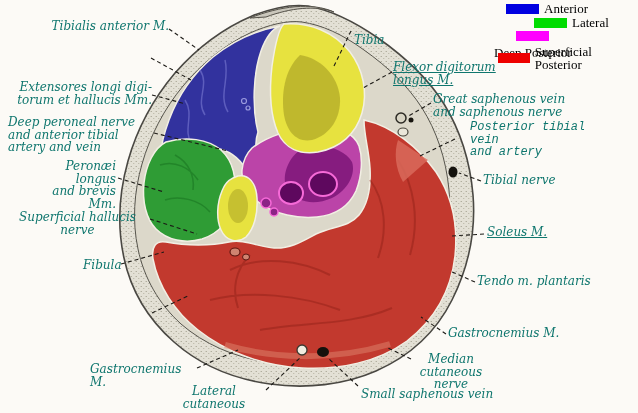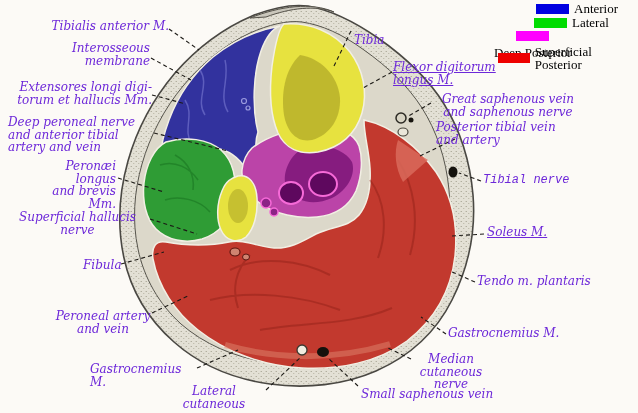--- a/index.html
+++ b/index.html
@@ -1,43 +1,43 @@
 <!DOCTYPE html>
 <html><head>
 <meta charset="utf-8">
 <style>
   html,body{margin:0;padding:0;}
   .stage{position:relative;width:638px;height:413px;background:#fcfaf6;overflow:hidden;
          font-family:"DejaVu Serif", serif;}
   .fig{position:absolute;left:0;top:0;}
-  .lbl{position:absolute;font-style:italic;font-size:12px;line-height:12.5px;color:#6d28d9;
+  .lbl{position:absolute;font-style:italic;font-size:12px;line-height:12.5px;color:#0f766e;
        white-space:pre-line;}
   .r{text-align:right;}
   .c{text-align:center;}
   .legend-row{position:absolute;display:flex;align-items:center;gap:5px;
               font-family:"Liberation Serif", serif;font-size:13px;line-height:13px;color:#000;}
   .legend-row svg{display:block;}
-  .lg0{left:510px;top:2px;padding-left:26px;} .lg1{left:490px;top:16px;padding-left:44px;} .lg2{left:494px;top:31px;flex-direction:column;} .lg3{left:498px;top:45px;}
+  .lg0{left:480px;top:2px;padding-left:26px;} .lg1{left:490px;top:16px;padding-left:44px;} .lg2{left:494px;top:31px;flex-direction:column;} .lg3{left:498px;top:45px;}
   
   .l-tibialis{left:27px;top:20px;width:142px;}
   .l-interosseous{left:20px;top:42px;width:130px;}
   .l-extensores{left:8px;top:81px;width:144px;}
   .l-deepper{left:8px;top:116px;width:150px;}
   .l-peronaei{left:28px;top:160px;width:88px;}
   .l-supper{left:5px;top:211px;width:145px;}
   .l-fibula{left:83px;top:259px;width:60px;}
   .l-perart{left:55px;top:310px;width:96px;}
   .l-gastl{left:90px;top:363px;width:110px;}
   .l-latcut{left:160px;top:385px;width:108px;}
   .l-smallsaph{left:361px;top:388px;width:140px;}
   .l-tibia{left:354px;top:34px;width:50px;}
   .l-flexor{left:393px;top:61px;width:120px;text-decoration:underline;}
-  .l-greatsaph{left:433px;top:93px;width:150px;text-align:center;}
-  .l-posttib{left:436px;top:121px;width:130px;}
-  .l-tibnerve{left:483px;top:174px;width:90px;font-family:Liberation Mono, monospace;}
+  .l-greatsaph{left:433px;top:93px;width:150px;}
+  .l-posttib{left:470px;top:121px;width:130px;font-family:Liberation Mono, monospace;}
+  .l-tibnerve{left:483px;top:174px;width:90px;}
   .l-soleus{left:487px;top:226px;width:80px;text-decoration:underline;}
   .l-tendo{left:477px;top:275px;width:130px;}
   .l-gastr{left:448px;top:327px;width:120px;}
   .l-medcut{left:398px;top:353px;width:106px;}
 </style>
 </head>
 <body>
 
 <div class="stage">
 
@@ -130,34 +130,30 @@
       <path d="M455,139 L420,156"></path>
       <path d="M481,181 L459,173"></path>
       <path d="M484,234 L452,236"></path>
       <path d="M475,282 L450,271"></path>
       <path d="M446,334 L421,317"></path>
       <path d="M411,359 L388,348"></path>
     </g>
   </svg>
 
   <div class="lbl r l-tibialis">Tibialis anterior M.</div>
-  <div class="lbl r l-interosseous">Interosseous
-membrane</div>
   <div class="lbl r l-extensores">Extensores longi digi-
 torum et hallucis Mm.</div>
   <div class="lbl r l-peronaei">Peronæi longus
 and brevis Mm.</div>
   <div class="lbl l-deepper">Deep peroneal nerve
 and anterior tibial
 artery and vein</div>
   <div class="lbl c l-supper">Superficial hallucis
 nerve</div>
   <div class="lbl l-fibula">Fibula</div>
-  <div class="lbl c l-perart">Peroneal artery
-and vein</div>
   <div class="lbl l-gastl">Gastrocnemius M.</div>
   <div class="lbl c l-latcut">Lateral cutaneous
 nerve</div>
   <div class="lbl l-smallsaph">Small saphenous vein</div>
   <div class="lbl l-tibia">Tibia</div>
   <div class="lbl l-flexor">Flexor digitorum
 longus M.</div>
   <div class="lbl l-greatsaph">Great saphenous vein
 and saphenous nerve</div>
   <div class="lbl l-posttib">Posterior tibial vein

